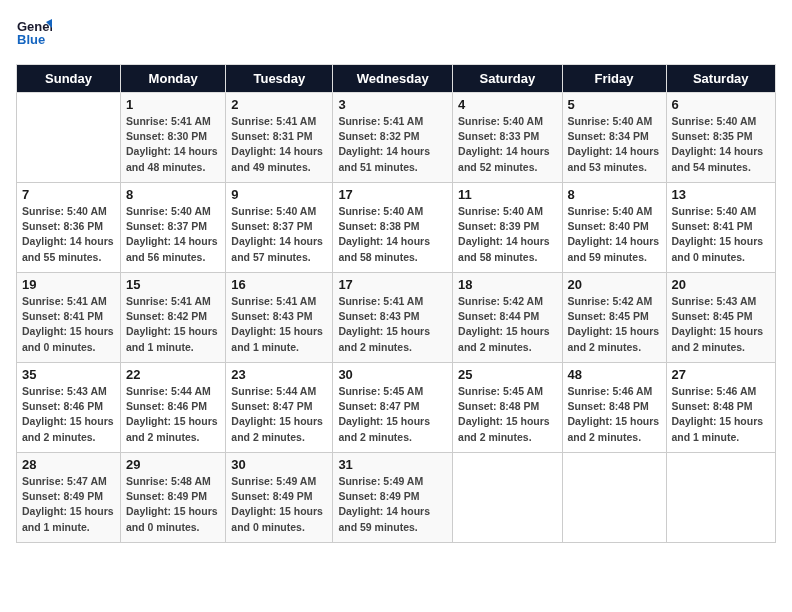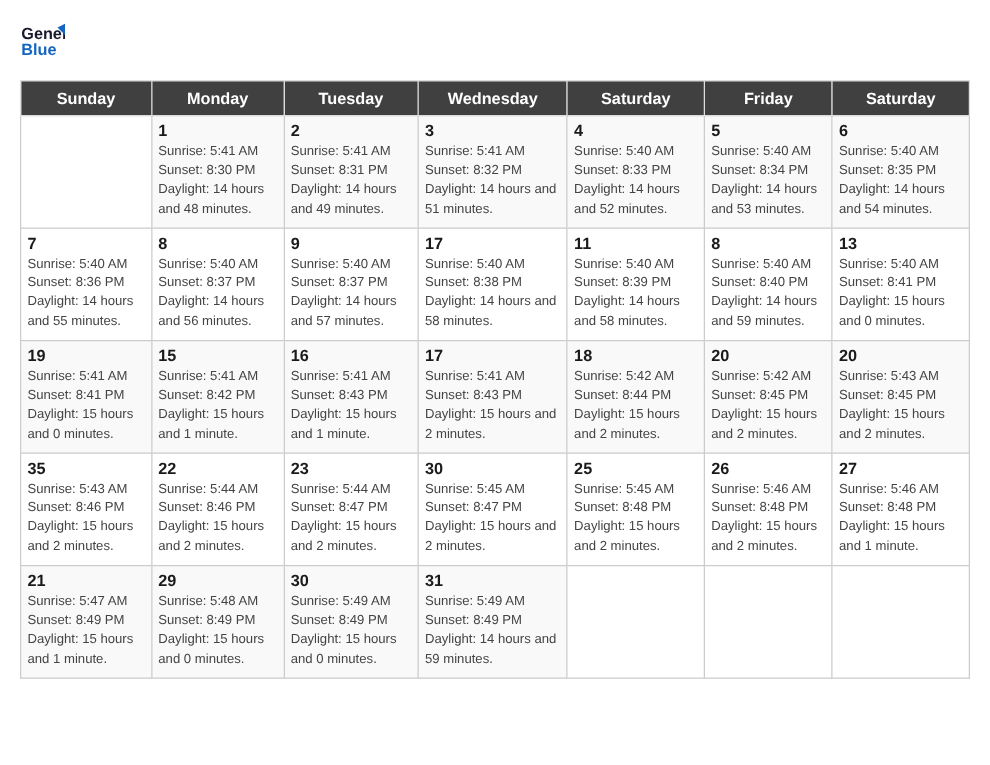--- a/index.html
+++ b/index.html
@@ -33,21 +33,21 @@
       justify-content: space-between;
       align-items: flex-start;
       margin-bottom: 8px;
     }
     table {
       width: 100%;
       border-collapse: collapse;
       font-size: 11px;
     }
     thead tr th {
-      background-color: #404040;
+      background-color: #0f172a;
       color: #fff;
       padding: 6px 4px;
       font-size: 13px;
       font-weight: bold;
       border: 1px solid #ddd;
     }
     tbody tr td {
       border: 1px solid #ccc;
       vertical-align: top;
       padding: 4px 5px;
@@ -65,20 +65,21 @@
       font-size: 13px;
       font-weight: bold;
       color: #1a1a1a;
       display: block;
       margin-bottom: 2px;
     }
     .day-detail {
       font-size: 10.5px;
       color: #444;
       line-height: 1.45;
+      font-weight: bold;
     }
     .empty-cell { background: #fff !important; }
   </style>
 </head>
 <body>
 
 <div class="top-row">
   <div class="logo">
     <svg width="36" height="36" viewBox="0 0 36 36">
       <text x="1" y="15" font-size="13" font-weight="bold" fill="#1a1a2e">General</text>
@@ -207,31 +208,31 @@
         </td>
         <td>
           <span class="day-number">30</span>
           <div class="day-detail">Sunrise: 5:45 AM<br>Sunset: 8:47 PM<br>Daylight: 15 hours and 2 minutes.</div>
         </td>
         <td>
           <span class="day-number">25</span>
           <div class="day-detail">Sunrise: 5:45 AM<br>Sunset: 8:48 PM<br>Daylight: 15 hours and 2 minutes.</div>
         </td>
         <td>
-          <span class="day-number">26</span>
+          <span class="day-number">48</span>
           <div class="day-detail">Sunrise: 5:46 AM<br>Sunset: 8:48 PM<br>Daylight: 15 hours and 2 minutes.</div>
         </td>
         <td>
           <span class="day-number">27</span>
           <div class="day-detail">Sunrise: 5:46 AM<br>Sunset: 8:48 PM<br>Daylight: 15 hours and 1 minute.</div>
         </td>
       </tr>
       <tr>
         <td>
-          <span class="day-number">21</span>
+          <span class="day-number">28</span>
           <div class="day-detail">Sunrise: 5:47 AM<br>Sunset: 8:49 PM<br>Daylight: 15 hours and 1 minute.</div>
         </td>
         <td>
           <span class="day-number">29</span>
           <div class="day-detail">Sunrise: 5:48 AM<br>Sunset: 8:49 PM<br>Daylight: 15 hours and 0 minutes.</div>
         </td>
         <td>
           <span class="day-number">30</span>
           <div class="day-detail">Sunrise: 5:49 AM<br>Sunset: 8:49 PM<br>Daylight: 15 hours and 0 minutes.</div>
         </td>

